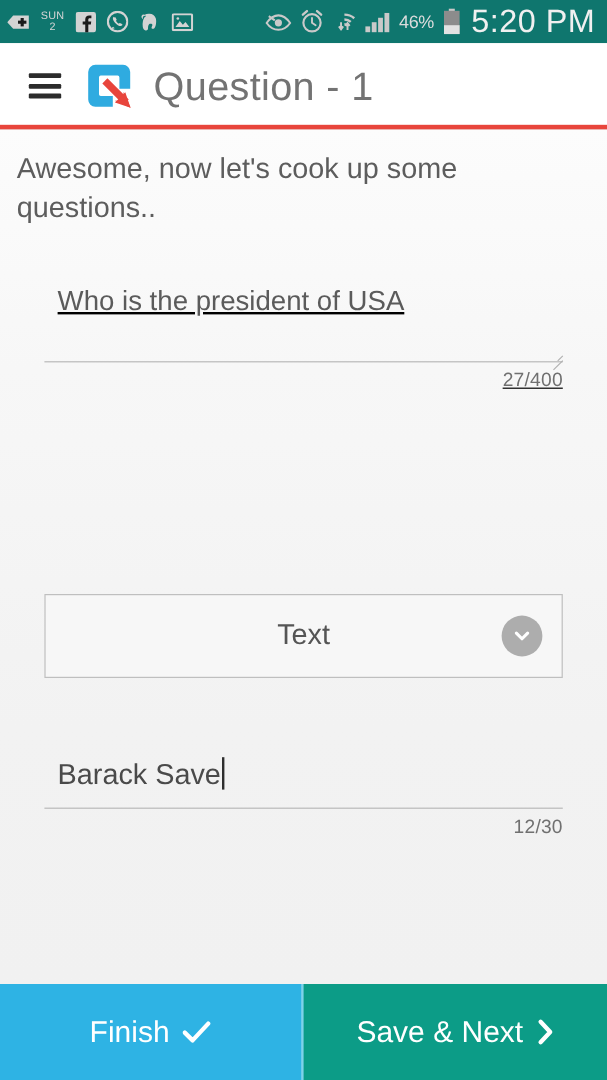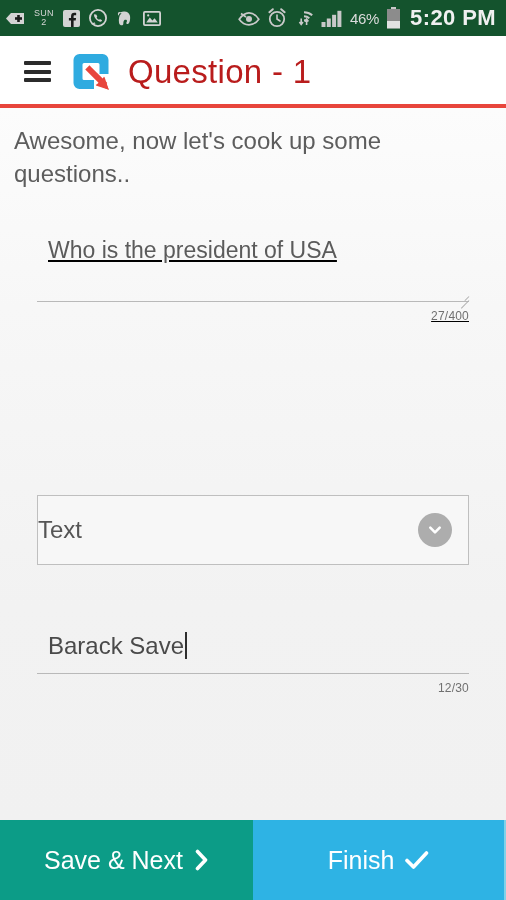--- a/index.html
+++ b/index.html
@@ -18,21 +18,21 @@
     overflow: hidden;
     background: #f2f2f2;
   }
 
   
   .statusbar {
     position: absolute;
     top: 0; left: 0;
     width: 506px;
     height: 36px;
-    background: #14532d;
+    background: #0f766e;
     display: flex;
     align-items: center;
     box-sizing: border-box;
     padding: 0 10px 0 6px;
   }
   .sb-left {
     display: flex;
     align-items: center;
     gap: 9px;
   }
@@ -56,25 +56,24 @@
     font-family: "Liberation Sans", sans-serif;
   }
   .sb-pct {
     color: #dcdcdc;
     font-size: 15px;
     letter-spacing: -0.3px;
     font-family: "Liberation Sans", sans-serif;
   }
   .sb-time {
     color: #f0f0f0;
-    font-size: 22px;
+    font-size: 27px;
     letter-spacing: .4px;
     font-family: "Liberation Sans", sans-serif;
     margin-left: 2px;
-    font-weight: bold;
   }
 
   
   .appbar {
     position: absolute;
     top: 36px; left: 0;
     width: 506px;
     height: 71px;
     background: #ffffff;
     display: flex;
@@ -99,21 +98,21 @@
   }
   .logo {
     width: 48px;
     height: 48px;
     margin-left: 16px;
     flex: none;
   }
   .app-title {
     margin-left: 13px;
     font-size: 33px;
-    color: #b91c1c;
+    color: #737373;
     font-weight: 300;
     letter-spacing: .3px;
     font-family: "Liberation Sans", sans-serif;
     white-space: nowrap;
   }
   .accentline {
     position: absolute;
     top: 104px; left: 0;
     width: 506px;
     height: 4px;
@@ -185,39 +184,39 @@
     right: 0;
     background: #b0b0b0;
     height: 1px;
     transform-origin: right center;
     transform: rotate(-45deg);
   }
   .resize-grip i:nth-child(1) { top: 8px; width: 11px; }
   .resize-grip i:nth-child(2) { top: 4px; width: 6px; }
   .counter {
     text-align: right;
-    font-size: 12px;
+    font-size: 16px;
     color: #707070;
     font-family: "Liberation Sans", sans-serif;
     margin-top: 7px;
     letter-spacing: .2px;
   }
 
   .dropdown {
     position: absolute;
     top: 387px;
     left: 37px;
     width: 432px;
     height: 70px;
     border: 1px solid #bfbfbf;
     background: #f7f7f7;
     box-sizing: border-box;
     display: flex;
     align-items: center;
-    justify-content: flex-start;
+    justify-content: center;
     cursor: pointer;
   }
   .dropdown-label {
     font-size: 24px;
     color: #555555;
     font-weight: 300;
     font-family: "Liberation Sans", sans-serif;
   }
   .dd-circle {
     position: absolute;
@@ -438,31 +437,31 @@
     </div>
 
     <div class="field-answer">
       <div class="a-text"><span placeholder="Answer">Barack Save</span><span class="caret"></span></div>
       <div class="a-underline"></div>
       <div class="counter">12/30</div>
     </div>
   </div>
 
   <div class="footer">
+    <div class="btn btn-finish">
+      <span>Finish</span>
+      <span>
+        <svg width="24" height="20" viewBox="0 0 24 20">
+          <path d="M2 10.5 L8.5 17 L21.5 3" fill="none" stroke="#ffffff" stroke-width="3.6" stroke-linecap="round" stroke-linejoin="round"></path>
+        </svg>
+      </span>
+    </div>
     <div class="btn btn-next">
       <span>Save &amp; Next</span>
       <span>
         <svg width="15" height="22" viewBox="0 0 15 22">
           <path d="M3.5 2.5 L11.5 11 L3.5 19.5" fill="none" stroke="#ffffff" stroke-width="3.6" stroke-linecap="round" stroke-linejoin="round"></path>
         </svg>
       </span>
     </div>
-    <div class="btn btn-finish">
-      <span>Finish</span>
-      <span>
-        <svg width="24" height="20" viewBox="0 0 24 20">
-          <path d="M2 10.5 L8.5 17 L21.5 3" fill="none" stroke="#ffffff" stroke-width="3.6" stroke-linecap="round" stroke-linejoin="round"></path>
-        </svg>
-      </span>
-    </div>
   </div>
 
 </div>
 
 </body></html>

